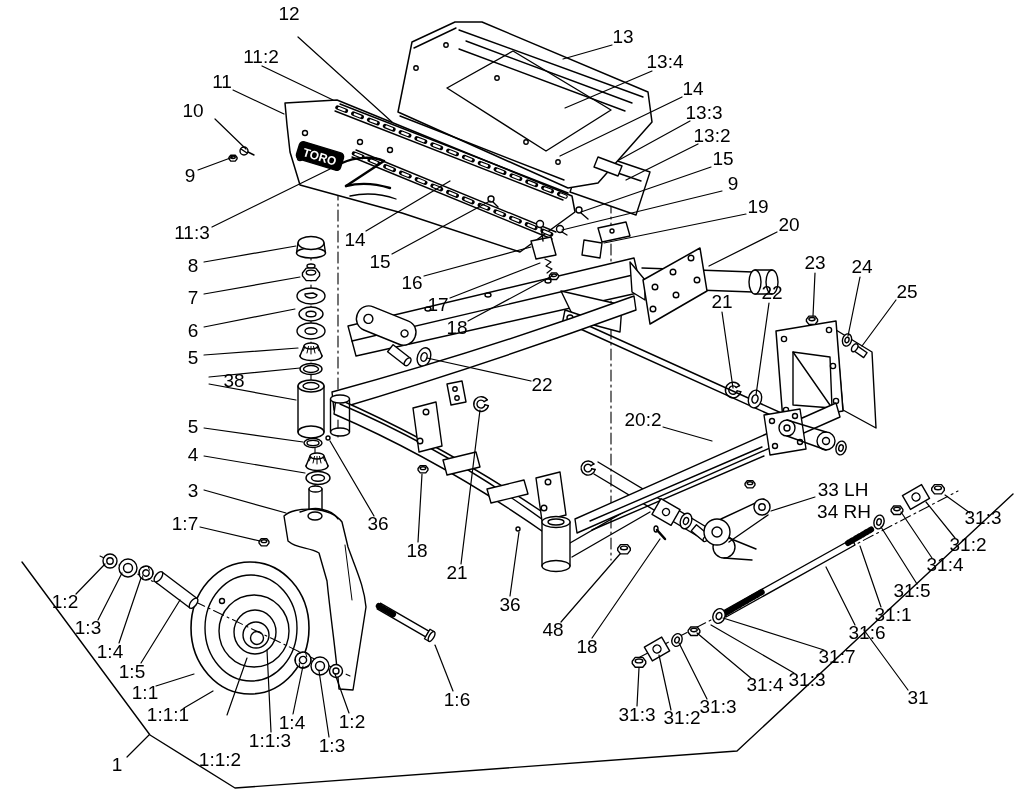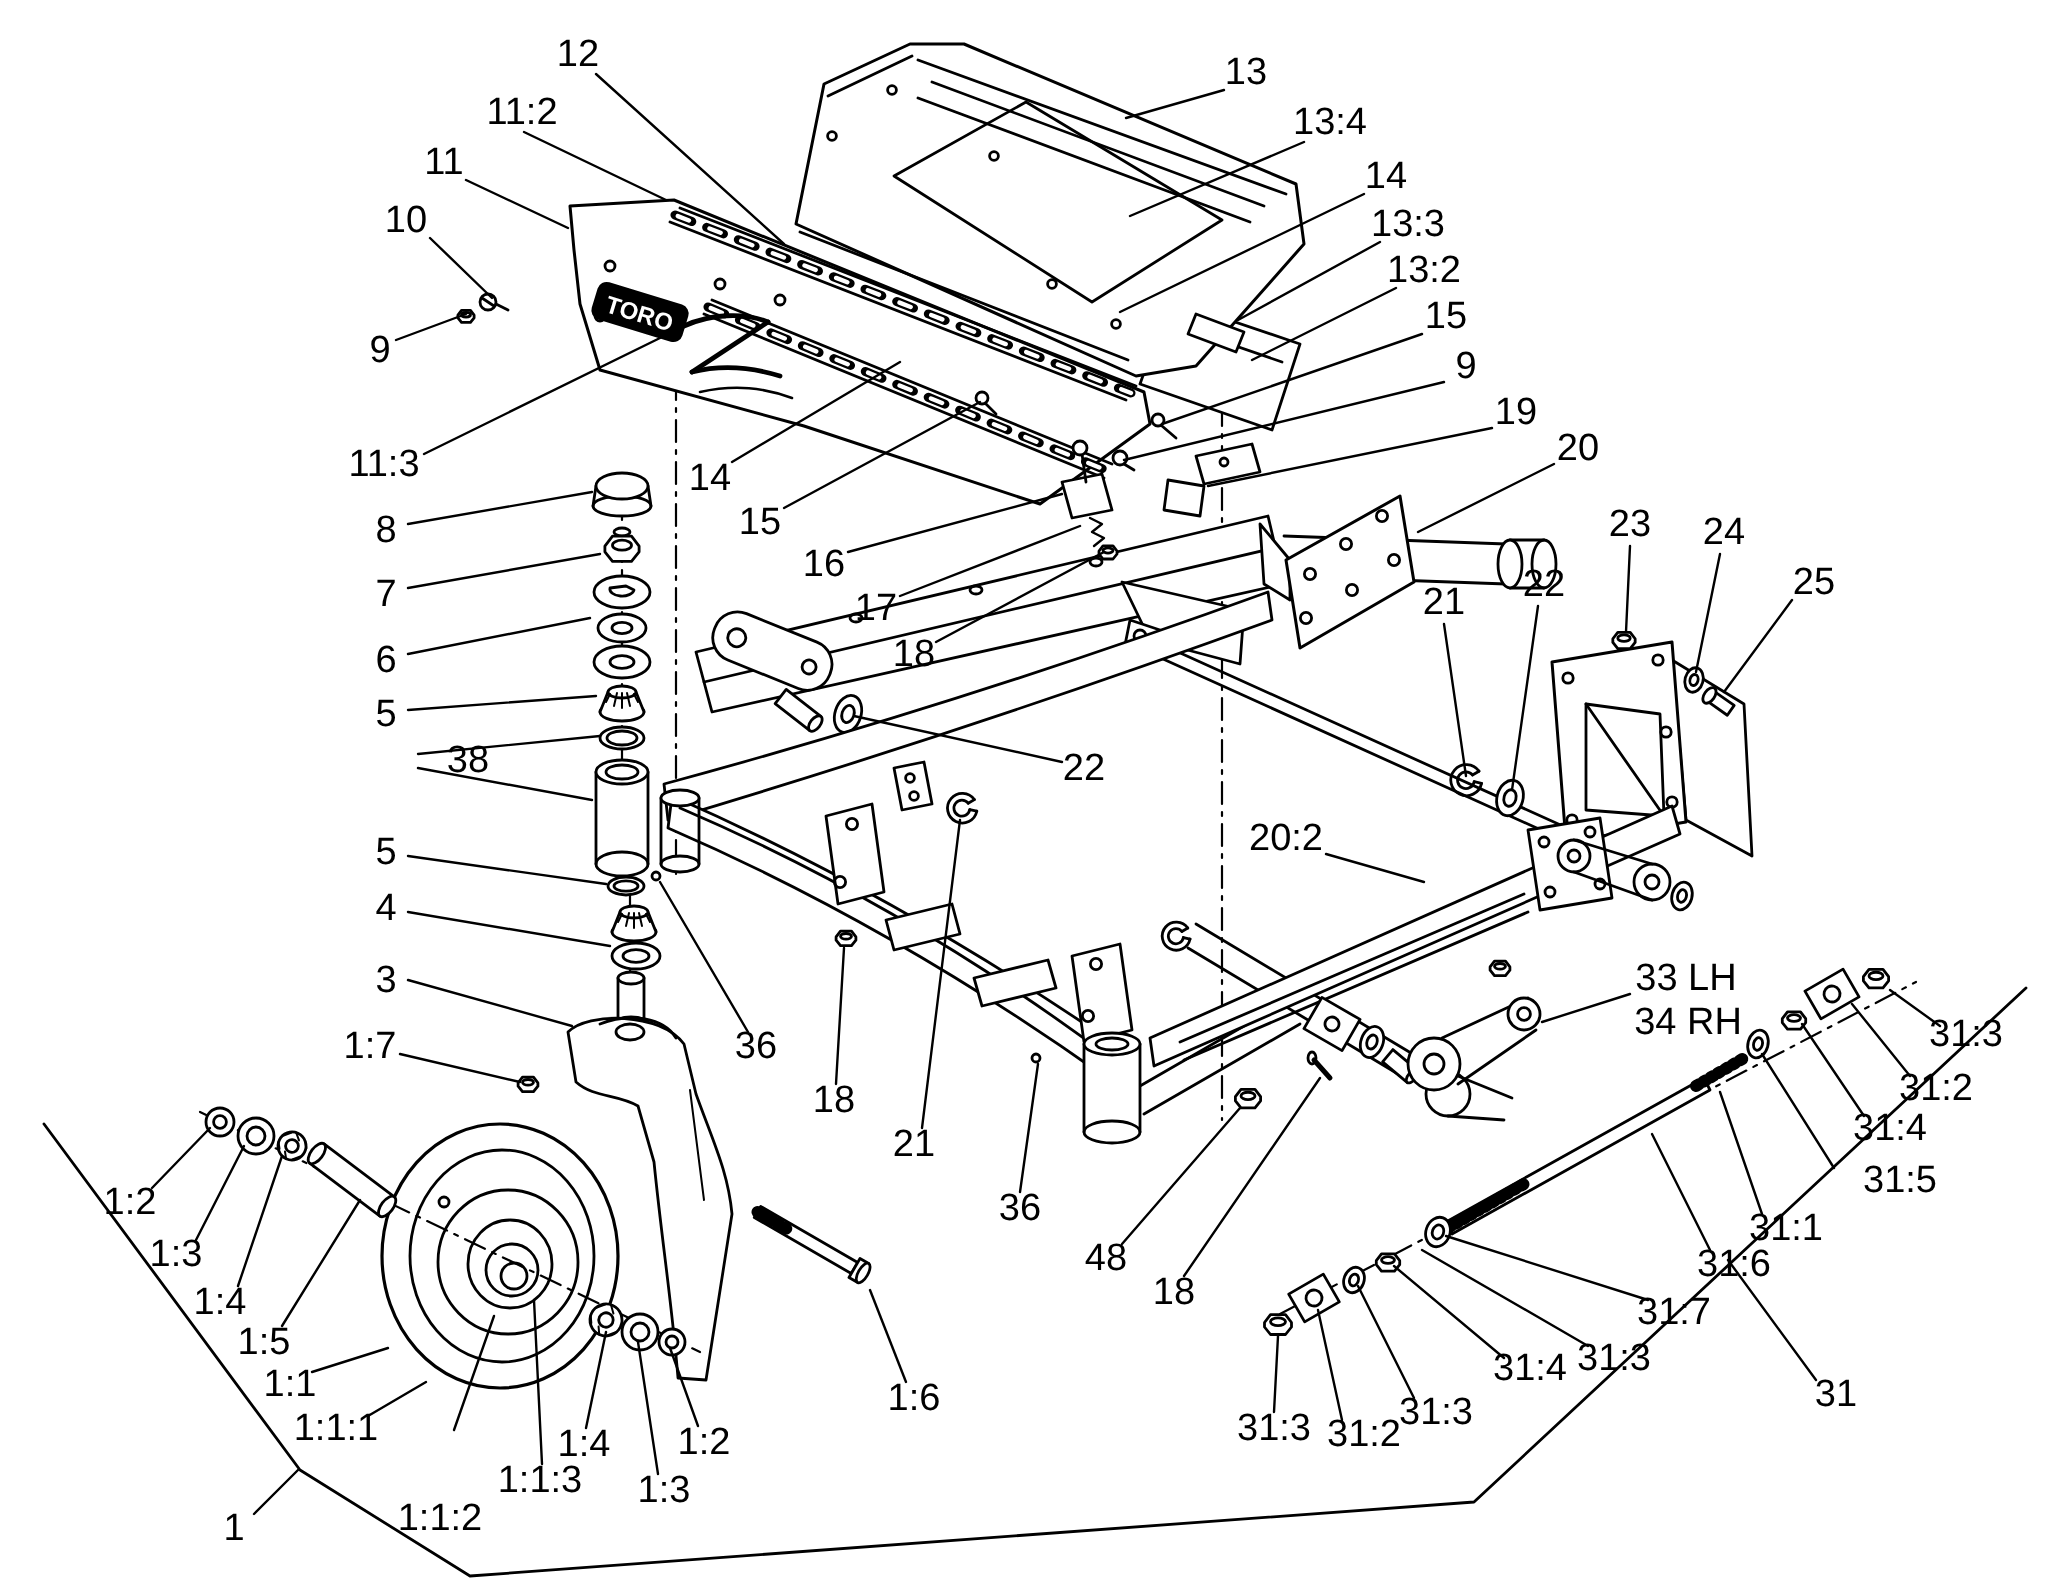--- a/index.html
+++ b/index.html
@@ -473,27 +473,27 @@
         <line x1="227" y1="715" x2="247" y2="658"></line>
         <line x1="349" y1="713" x2="335" y2="674"></line>
         <line x1="293" y1="714" x2="303" y2="666"></line>
         <line x1="271" y1="732" x2="267" y2="650"></line>
         <line x1="329" y1="737" x2="319" y2="671"></line>
         <line x1="127" y1="757" x2="149" y2="735"></line>
       </g>
 </svg>
 
 <div id="labels">
-      <div class="lbl" style="left: 289px; top: 28px;">12</div>
+      <div class="lbl" style="left: 289px; top: 14px;">12</div>
       <div class="lbl" style="left: 623px; top: 37px;">13</div>
       <div class="lbl" style="left: 247px; top: 57px; margin-left: 14px;">11:2</div>
       <div class="lbl" style="left: 665px; top: 62px;">13:4</div>
       <div class="lbl" style="left: 222px; top: 82px;">11</div>
       <div class="lbl" style="left: 693px; top: 89px;">14</div>
-      <div class="lbl" style="left: 203px; top: 111px;">10</div>
+      <div class="lbl" style="left: 193px; top: 111px;">10</div>
       <div class="lbl" style="left: 704px; top: 113px;">13:3</div>
       <div class="lbl" style="left: 712px; top: 136px;">13:2</div>
       <div class="lbl" style="left: 723px; top: 159px;">15</div>
       <div class="lbl" style="left: 190px; top: 176px;">9</div>
       <div class="lbl" style="left: 733px; top: 184px;">9</div>
       <div class="lbl" style="left: 758px; top: 207px;">19</div>
       <div class="lbl" style="left: 789px; top: 225px;">20</div>
       <div class="lbl" style="left: 192px; top: 233px;">11:3</div>
       <div class="lbl" style="left: 355px; top: 240px;">14</div>
       <div class="lbl" style="left: 380px; top: 262px;">15</div>
@@ -517,21 +517,21 @@
       <div class="lbl" style="left: 193px; top: 491px;">3</div>
       <div class="lbl" style="left: 843px; top: 490px;">33 LH</div>
       <div class="lbl" style="left: 844px; top: 512px;">34 RH</div>
       <div class="lbl" style="left: 378px; top: 524px;">36</div>
       <div class="lbl" style="left: 185px; top: 524px;">1:7</div>
       <div class="lbl" style="left: 983px; top: 518px;">31:3</div>
       <div class="lbl" style="left: 968px; top: 545px;">31:2</div>
       <div class="lbl" style="left: 417px; top: 551px;">18</div>
       <div class="lbl" style="left: 945px; top: 565px;">31:4</div>
       <div class="lbl" style="left: 457px; top: 573px;">21</div>
-      <div class="lbl" style="left: 950px; top: 591px;">31:5</div>
+      <div class="lbl" style="left: 912px; top: 591px;">31:5</div>
       <div class="lbl" style="left: 65px; top: 602px;">1:2</div>
       <div class="lbl" style="left: 510px; top: 605px;">36</div>
       <div class="lbl" style="left: 893px; top: 615px;">31:1</div>
       <div class="lbl" style="left: 88px; top: 628px;">1:3</div>
       <div class="lbl" style="left: 553px; top: 630px;">48</div>
       <div class="lbl" style="left: 867px; top: 633px;">31:6</div>
       <div class="lbl" style="left: 110px; top: 652px;">1:4</div>
       <div class="lbl" style="left: 587px; top: 647px;">18</div>
       <div class="lbl" style="left: 837px; top: 657px;">31:7</div>
       <div class="lbl" style="left: 132px; top: 672px;">1:5</div>

